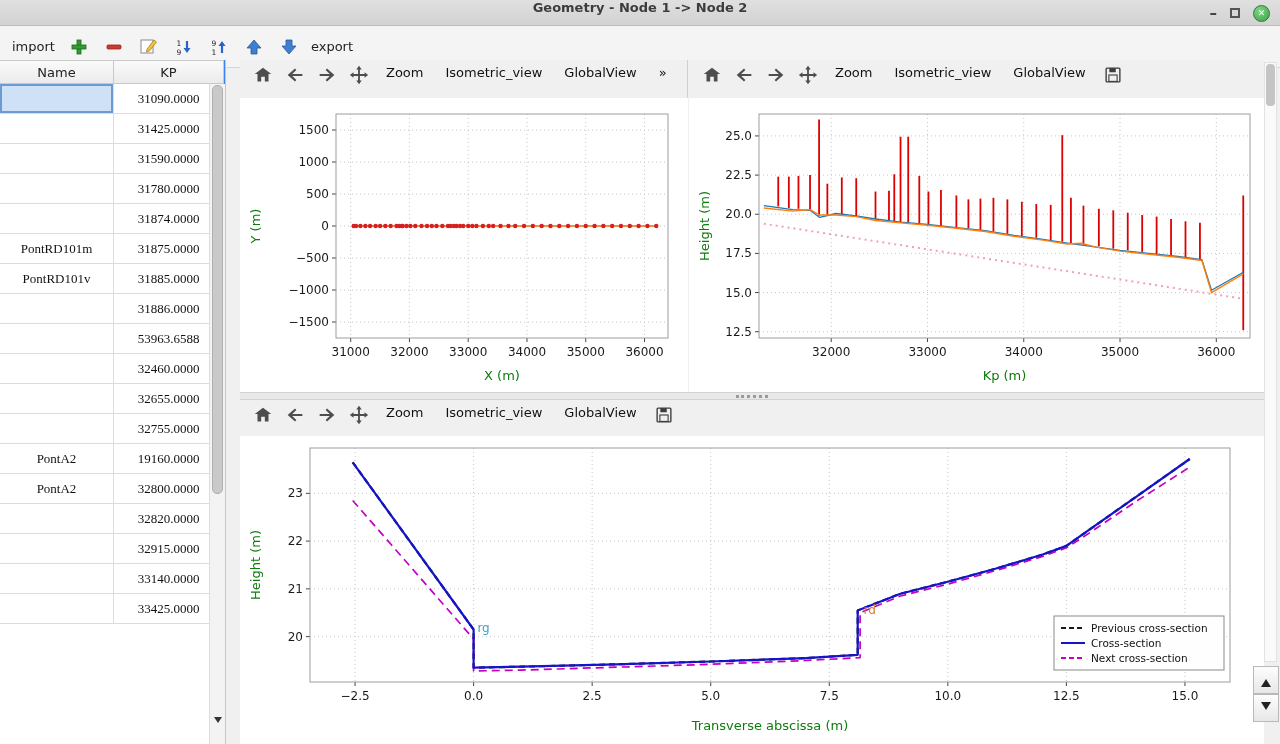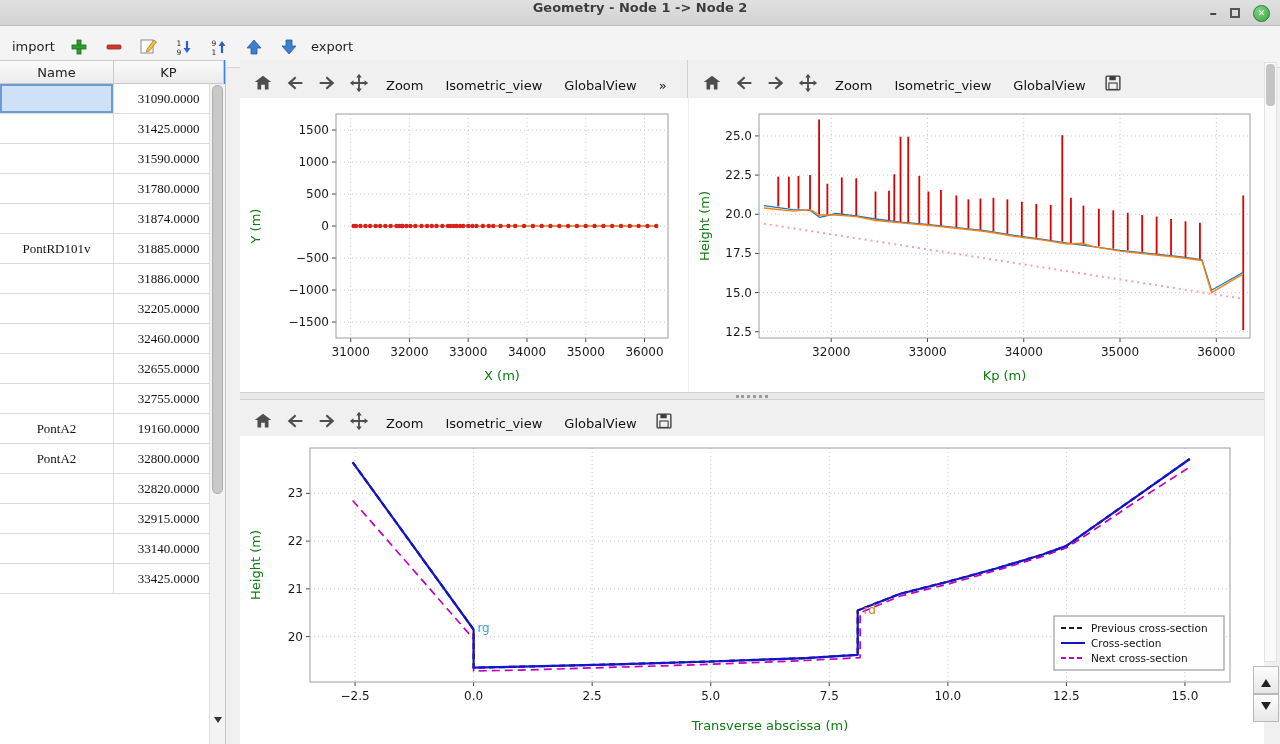--- a/index.html
+++ b/index.html
@@ -53,21 +53,21 @@
 
   
   .plots { position:absolute; left:240px; top:60px; width:1024px; height:684px; background:#f0f0f0; }
   .panel-tl { position:absolute; left:0; top:0; width:448px; height:332px; background:#fff; border-right:1px solid #cfcfcf; }
   .panel-tr { position:absolute; left:449px; top:0; width:575px; height:332px; background:#fff; }
   .splitter { position:absolute; left:0; top:332px; width:1024px; height:8px;
     background:#e9e9e9; border-top:1px solid #d2d2d2; border-bottom:1px solid #d2d2d2; }
   .grip { width:32px; margin:2px auto 0; border-top:3px dotted #9a9a9a; }
   .panel-bottom { position:absolute; left:0; top:340px; width:1024px; height:344px; background:#fff; }
 
-  .plot-toolbar { height:38px; display:flex; align-items:flex-end; gap:2px; padding:0 8px; background:#f0f0f0; }
+  .plot-toolbar { height:38px; display:flex; align-items:flex-start; gap:2px; padding:0 8px; background:#f0f0f0; }
   .panel-bottom .plot-toolbar { height:36px; }
   .tb-icon { width:30px; height:30px; display:flex; align-items:center; justify-content:center; border-radius:3px; }
   .tb-text { font-size:13px; color:#111; padding:5px 10px; border-radius:3px; }
   .chart { position:relative; background:#fff; }
 
   
   .v-scroll { position:absolute; right:3px; top:62px; width:13px; height:600px;
     background:#fafafa; border:1px solid #e2e2e2; }
   .v-scroll .thumb { position:absolute; top:1px; left:1px; width:9px; height:42px;
     background:#c4c4c4; border-radius:4px; }
@@ -159,30 +159,34 @@
       </div>
       <div class="t-row">
         <div class="t-cell name"></div>
         <div class="t-cell kp">31780.0000</div>
       </div>
       <div class="t-row">
         <div class="t-cell name"></div>
         <div class="t-cell kp">31874.0000</div>
       </div>
       <div class="t-row">
+        <div class="t-cell name">PontRD101m</div>
+        <div class="t-cell kp">31875.0000</div>
+      </div>
+      <div class="t-row">
         <div class="t-cell name">PontRD101v</div>
         <div class="t-cell kp">31885.0000</div>
       </div>
       <div class="t-row">
         <div class="t-cell name"></div>
         <div class="t-cell kp">31886.0000</div>
       </div>
       <div class="t-row">
         <div class="t-cell name"></div>
-        <div class="t-cell kp">32205.0000</div>
+        <div class="t-cell kp">53963.6588</div>
       </div>
       <div class="t-row">
         <div class="t-cell name"></div>
         <div class="t-cell kp">32460.0000</div>
       </div>
       <div class="t-row">
         <div class="t-cell name"></div>
         <div class="t-cell kp">32655.0000</div>
       </div>
       <div class="t-row">

